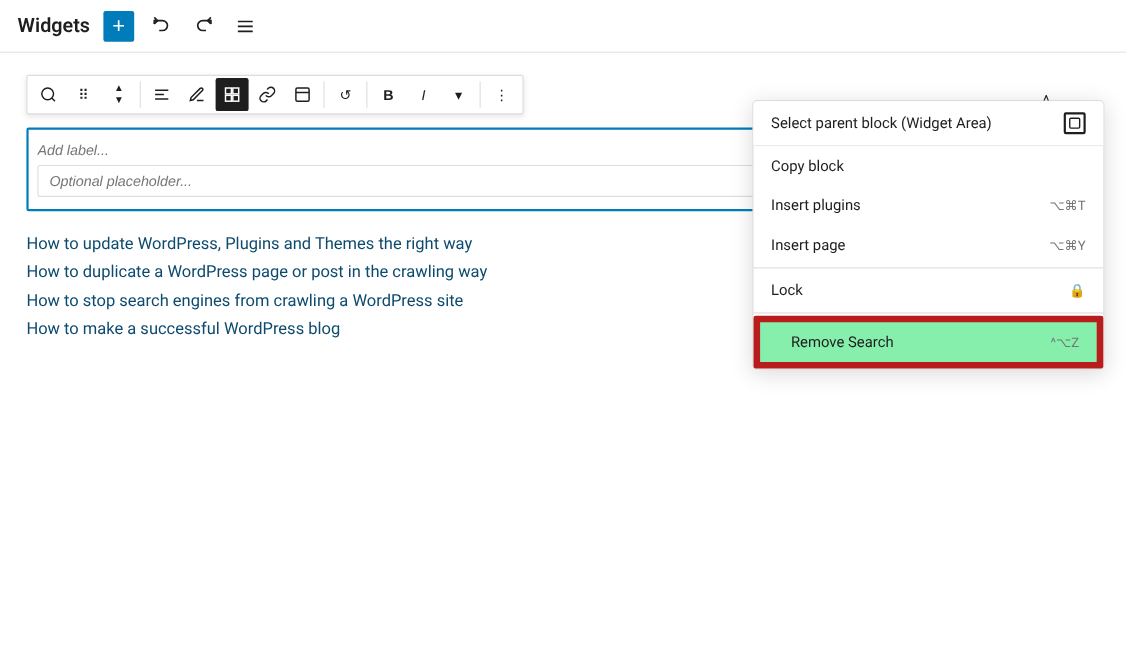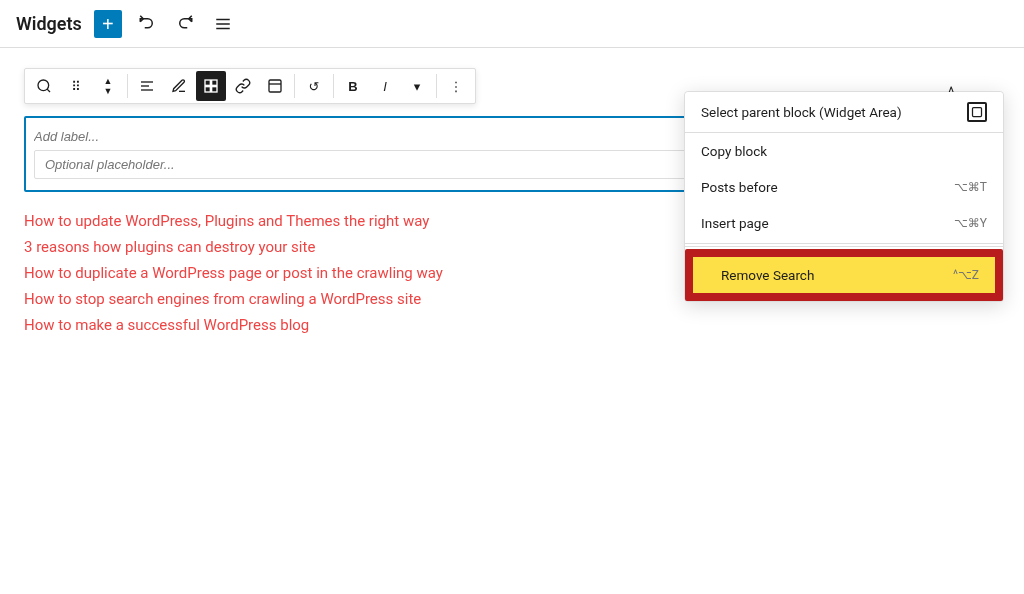--- a/index.html
+++ b/index.html
@@ -152,21 +152,21 @@
 
     
     .recent-posts-title {
       font-size: 28px;
       font-weight: 700;
       color: #1e1e1e;
       margin-bottom: 14px;
     }
     .recent-post-link {
       display: block;
-      color: #ef4444;
+      color: #0c4a6e;
       text-decoration: none;
       font-size: 15px;
       margin-bottom: 8px;
       cursor: pointer;
     }
 
     
     .context-menu {
       position: absolute;
       top: 43px;
@@ -182,22 +182,22 @@
       display: flex;
       align-items: center;
       justify-content: space-between;
       padding: 10px 16px;
       font-size: 13.5px;
       color: #1e1e1e;
       cursor: pointer;
       border-bottom: none;
     }
     .context-menu-item.highlighted {
-      background: #fde047;
-      border: 8px solid #b91c1c;
+      background: #86efac;
+      border: 6px solid #b91c1c;
       border-radius: 2px;
       padding-left: 28px;
     }
     .context-menu-separator {
       height: 1px;
       background: #ddd;
       margin: 2px 0;
     }
     .context-menu-shortcut {
       color: #757575;
@@ -327,21 +327,20 @@
       <input class="search-label-input" type="text" placeholder="Add label..." style="">
       <div class="search-row">
         <input class="search-placeholder-input" type="text" placeholder="Optional placeholder..." style="">
         <button class="search-add-btn">Add</button>
       </div>
     </div>
 
     <div class="recent-posts-section">
       <div id="posts-container">
           <a class="recent-post-link">How to update WordPress, Plugins and Themes the right way</a>
-          <a class="recent-post-link">3 reasons how plugins can destroy your site</a>
           <a class="recent-post-link">How to duplicate a WordPress page or post in the crawling way</a>
           <a class="recent-post-link">How to stop search engines from crawling a WordPress site</a>
           <a class="recent-post-link">How to make a successful WordPress blog</a>
         </div>
     </div>
 
     <div class="context-menu">
 
       <div class="context-menu-header">
         <span>Select parent block (Widget Area)</span>
@@ -349,28 +348,32 @@
           <svg width="12" height="12" viewBox="0 0 24 24" fill="none" stroke="currentColor" stroke-width="2.5">
               <rect x="3" y="3" width="18" height="18" rx="2"></rect>
             </svg>
         </span>
       </div>
       <div class="context-menu-item">
         <span>Copy block</span>
         <span class="context-menu-shortcut"></span>
       </div>
       <div class="context-menu-item">
-        <span>Posts before</span>
+        <span>Insert plugins</span>
         <span class="context-menu-shortcut">⌥⌘T</span>
       </div>
       <div class="context-menu-item">
         <span>Insert page</span>
         <span class="context-menu-shortcut">⌥⌘Y</span>
       </div>
       <div class="context-menu-separator"></div>
+      <div class="context-menu-item">
+        <span>Lock</span>
+        <span class="context-menu-shortcut">🔒</span>
+      </div>
       <div class="context-menu-separator"></div>
       <div class="context-menu-item highlighted">
         <span>Remove Search</span>
         <span class="context-menu-shortcut">^⌥Z</span>
       </div>
     </div>
 
     <div class="chevron-up">^</div>
 
   </div>

